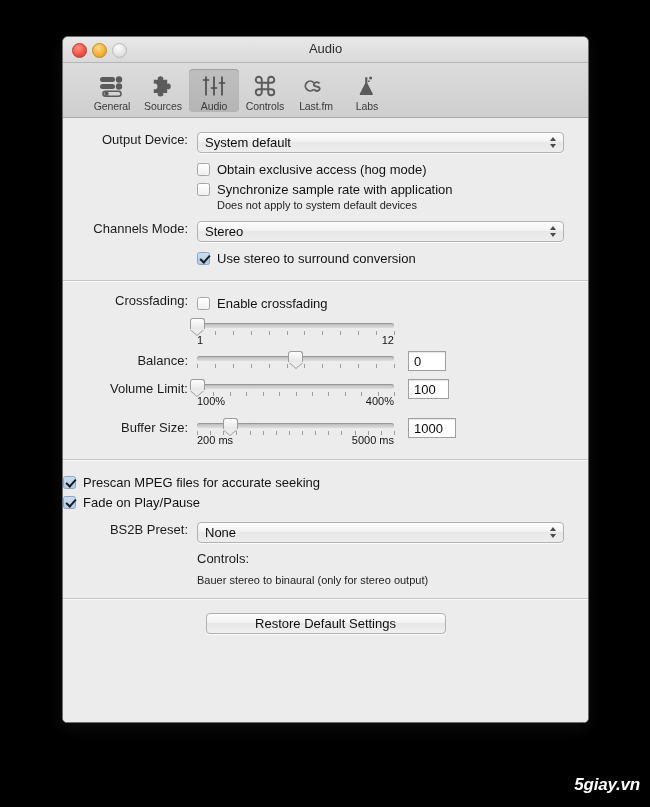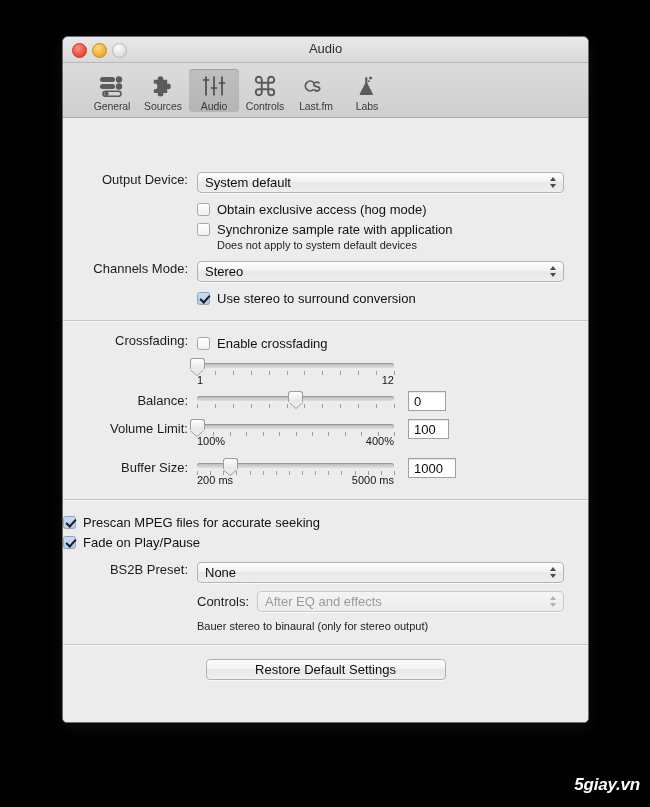--- a/index.html
+++ b/index.html
@@ -365,21 +365,21 @@
             <circle cx="12.9" cy="6.2" r="0.9" fill="#5b5b5b"></circle>
           </svg>
         </div>
         <div class="tb-label">Labs</div>
       </div>
 
     </div>
 
     <div id="content">
 
-      <div class="section" style="padding:14px 24px 12px 0;margin-top:40px;">
+      <div class="section" style="padding:14px 24px 12px 0;">
 
         <div class="row">
           <div class="lbl">Output Device:</div>
           <div class="field">
             <div class="popup">
               <span>System default</span>
               <span class="arrows">
                   <i class="up"></i>
                   <i class="down"></i>
                 </span>
@@ -586,27 +586,20 @@
             <div class="popup">
               <span>None</span>
               <span class="arrows">
                   <i class="up"></i>
                   <i class="down"></i>
                 </span>
             </div>
 
             <div style="display:flex; align-items:center; margin-top:8px;">
               <span style="font-size:13px; color:#1c1c1c; margin-right:8px;">Controls:</span>
-              <div class="popup disabled" style="flex:1;">
-                <span>After EQ and effects</span>
-                <span class="arrows">
-                    <i class="up"></i>
-                    <i class="down"></i>
-                  </span>
-              </div>
             </div>
 
             <div style="font-size:11px; color:#232323; margin-top:8px;">Bauer stereo to binaural (only for stereo output)</div>
           </div>
         </div>
 
       </div>
 
       <div class="section" style="padding:14px 0 0 0;">
         <button class="pushbtn">Restore Default Settings</button>

